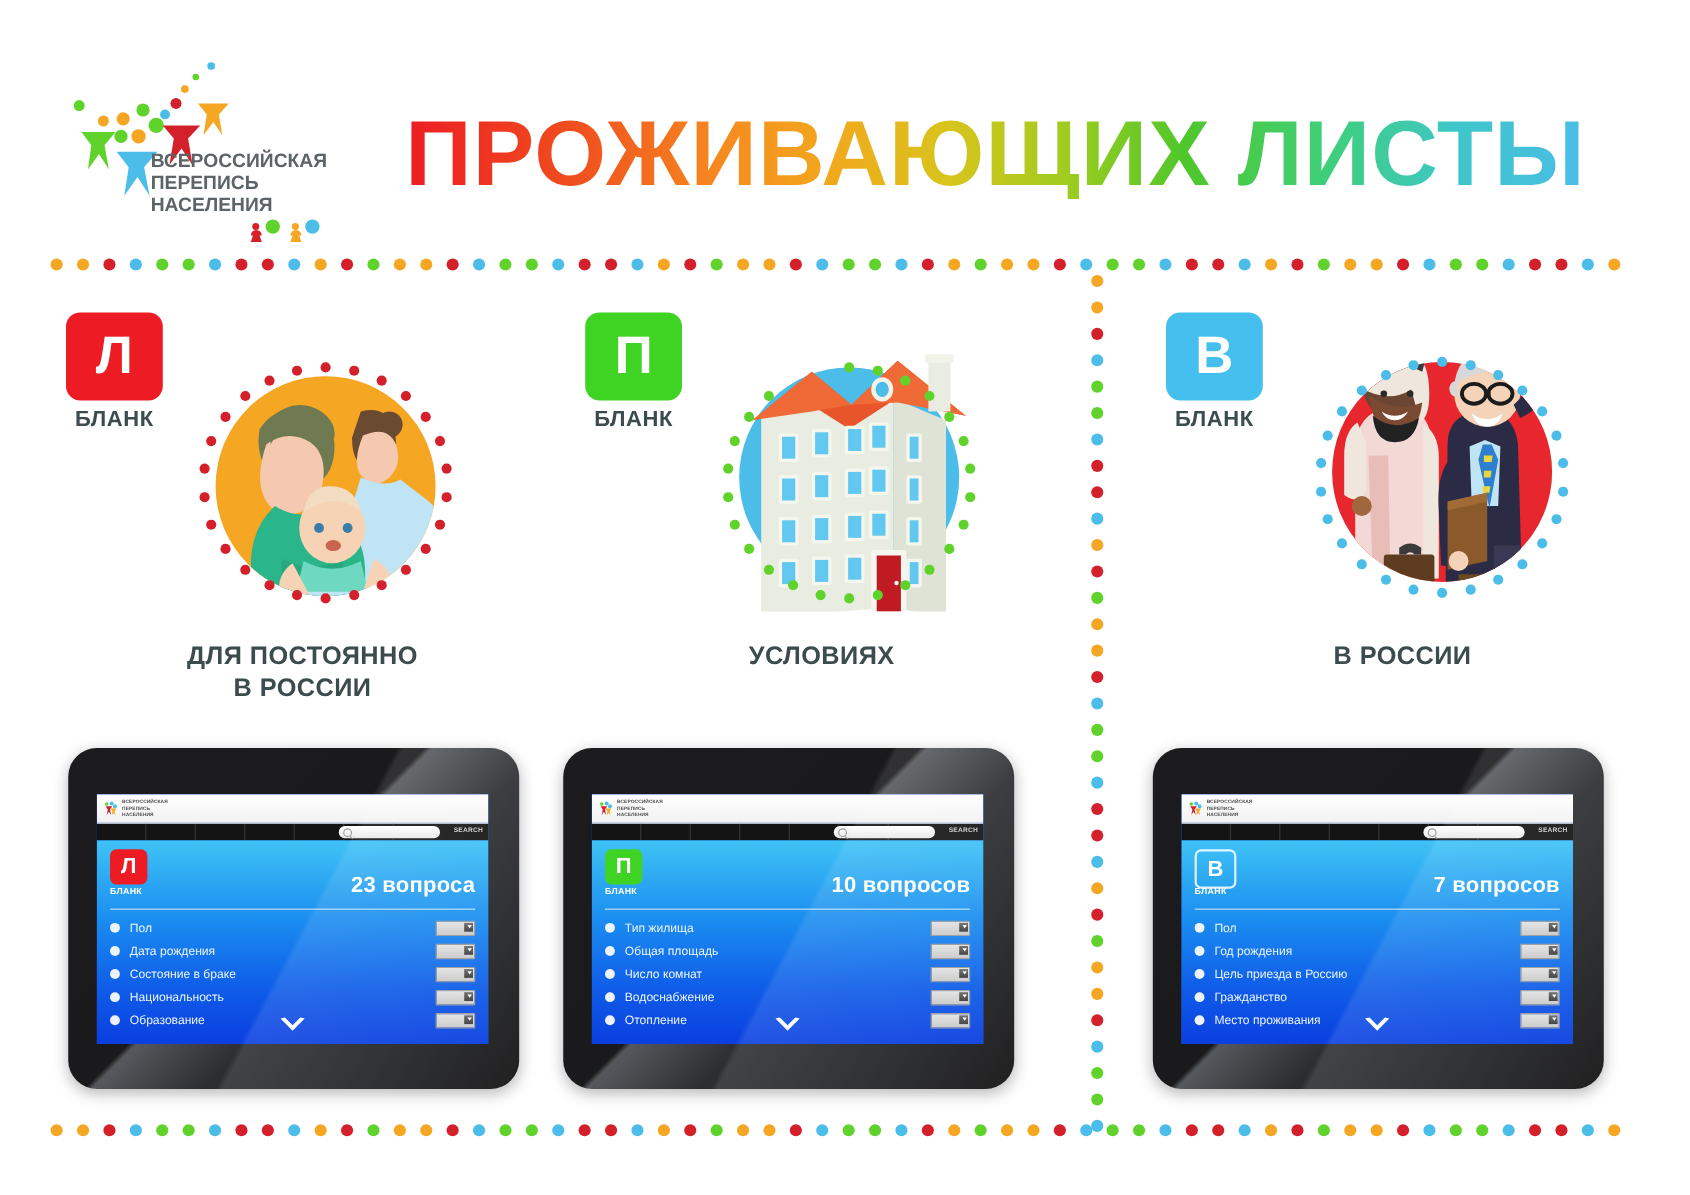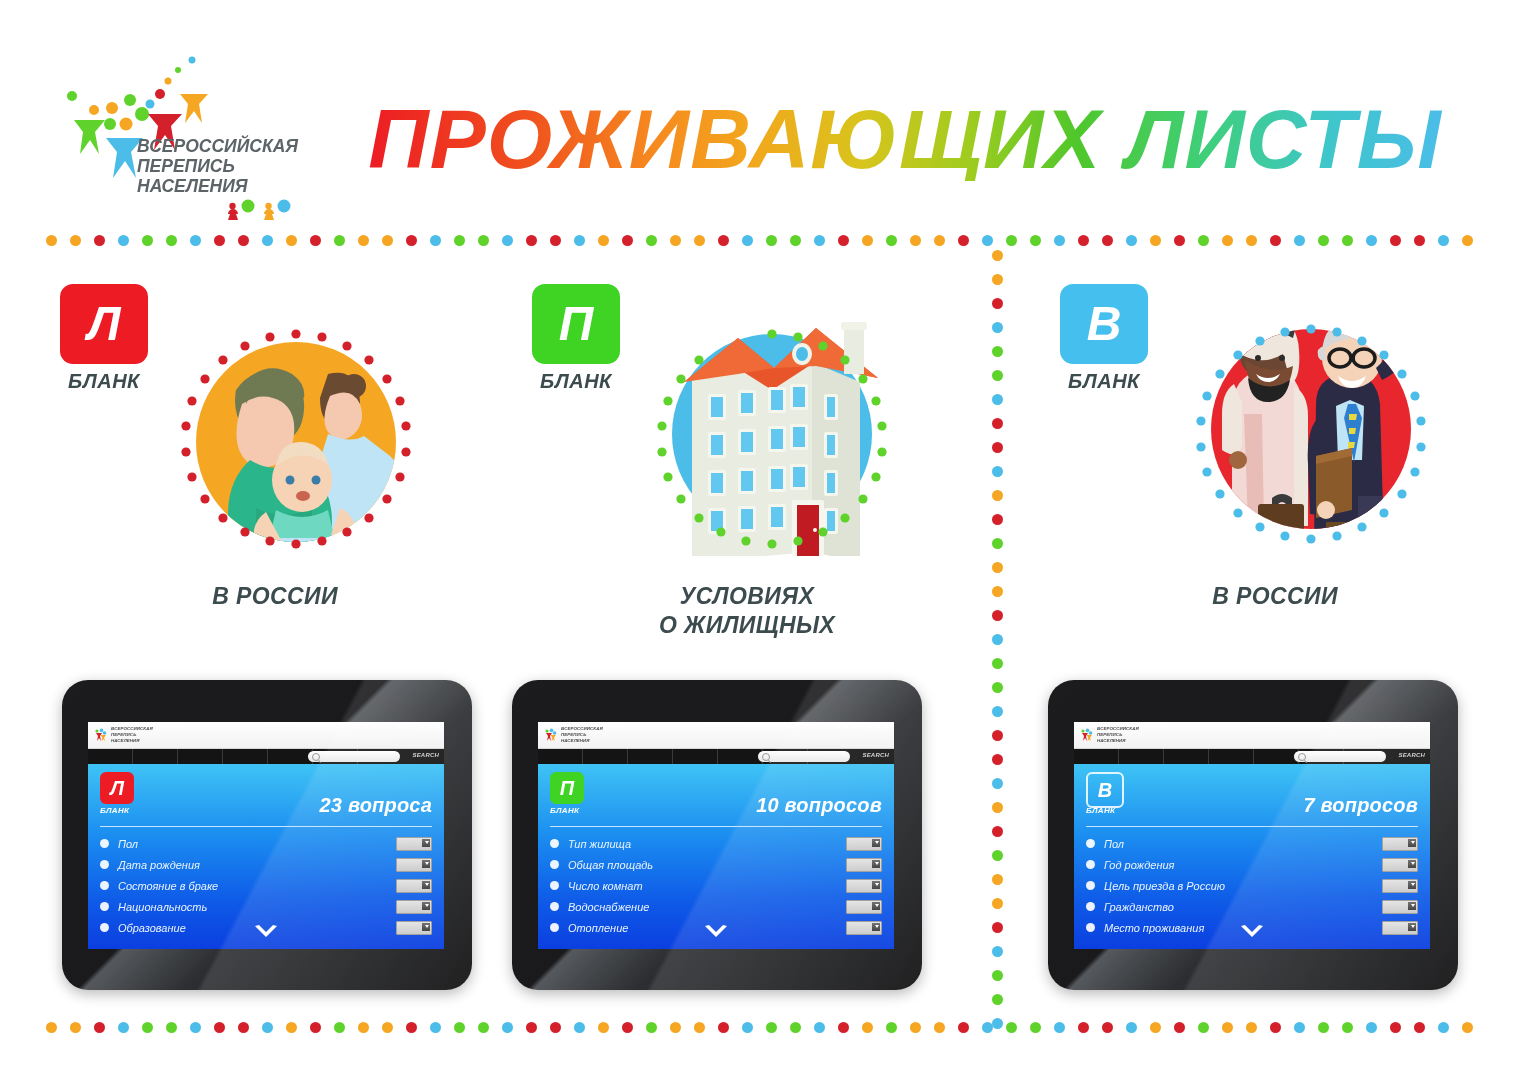--- a/index.html
+++ b/index.html
@@ -3,21 +3,21 @@
 <meta charset="utf-8">
 <style>
   html,body{margin:0;padding:0;}
   body{
     width:1536px;height:1086px;
     background:#ffffff;
     font-family:"Liberation Sans","DejaVu Sans",sans-serif;
     overflow:hidden;
     position:relative;
   }
-  .page{position:relative;width:1536px;height:1086px;font-style:italic;}
+  .page{position:relative;width:1536px;height:1086px;}
 
   
   .header{position:absolute;left:0;top:0;width:1536px;height:232px;}
 
   .logo{position:absolute;left:42px;top:48px;width:300px;height:175px;}
   .logo svg{display:block;}
 
   .title{
     position:absolute;left:400px;top:86px;width:1010px;height:106px;
     display:flex;align-items:center;justify-content:center;
@@ -433,20 +433,21 @@
             <circle cx="14" cy="89" r="4.6"></circle>
               <circle cx="27" cy="67" r="4.6"></circle>
               <circle cx="45" cy="48" r="4.6"></circle>
             <circle cx="67" cy="34" r="4.6"></circle>
               <circle cx="92" cy="25" r="4.6"></circle>
           </g>
         </svg>
       </div>
 
       <div class="caption">
+        <div>ДЛЯ ПОСТОЯННО</div>
         <div>В РОССИИ</div>
       </div>
 
       <div class="tablet tablet-1">
         <div class="tablet-inner">
           <div class="t-topbar">
             <div class="t-logo">
               <span class="t-logo-mark">
                 <svg viewBox="0 0 14 14">
                     <circle cx="3" cy="3" r="1.6" fill="#5fd32b"></circle>
@@ -624,21 +625,20 @@
               <circle cx="30" cy="132" r="4.6"></circle>
             <circle cx="36" cy="107" r="4.6"></circle>
               <circle cx="49" cy="85" r="4.6"></circle>
               <circle cx="67" cy="66" r="4.6"></circle>
           </g>
         </svg>
       </div>
 
       <div class="caption">
         <div>УСЛОВИЯХ</div>
-        <div>О ЖИЛИЩНЫХ</div>
       </div>
 
       <div class="tablet tablet-2">
         <div class="tablet-inner">
           <div class="t-topbar">
             <div class="t-logo">
               <span class="t-logo-mark">
                 <svg viewBox="0 0 14 14">
                     <circle cx="3" cy="3" r="1.6" fill="#5fd32b"></circle>
                     <circle cx="7.5" cy="2.4" r="1.8" fill="#4bbde8"></circle>

